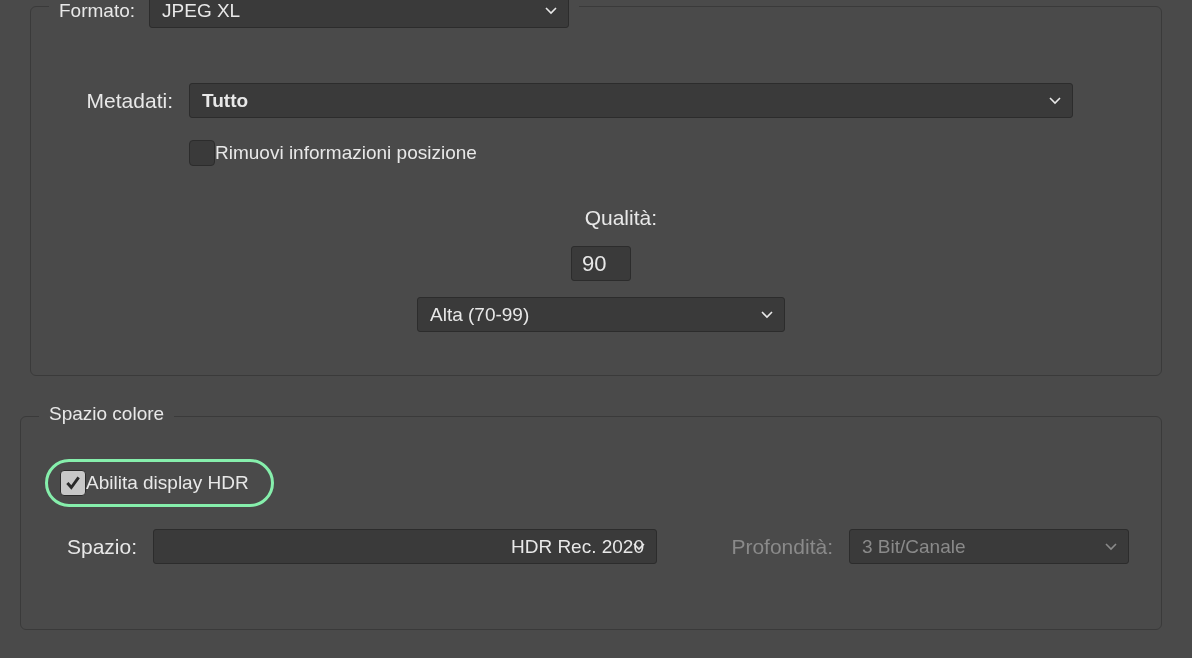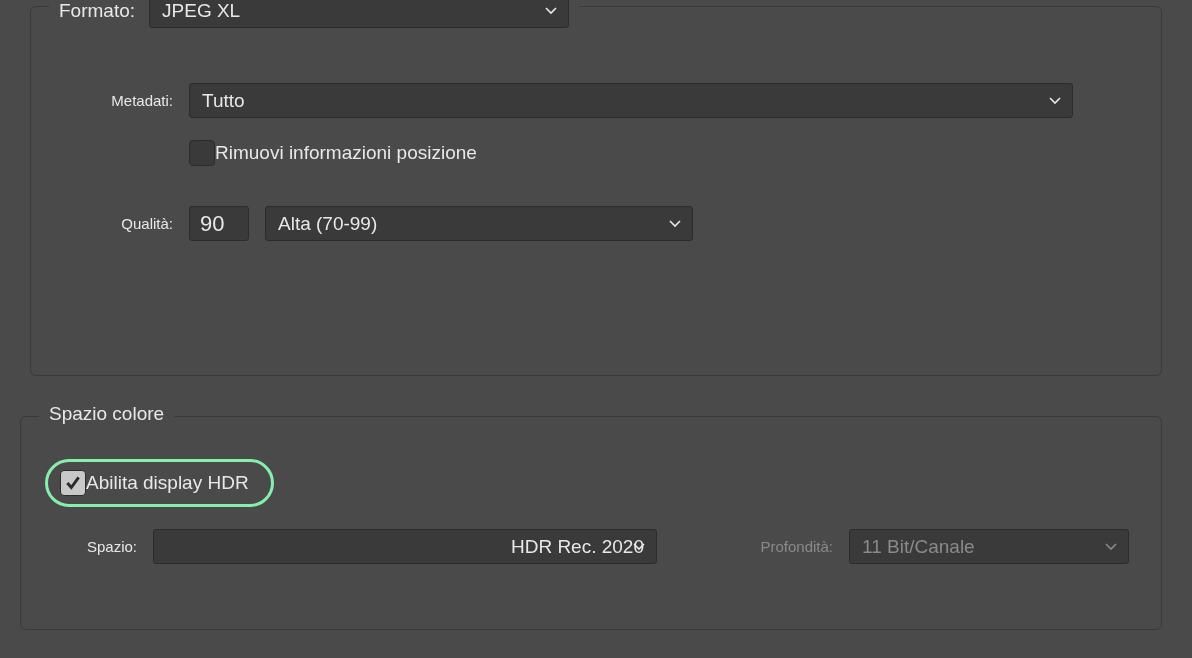--- a/index.html
+++ b/index.html
@@ -55,21 +55,21 @@
     }
     .dropdown.disabled .dropdown-chevron svg polyline { stroke: #8a8a8a; }
     .row {
       display: flex;
       align-items: center;
       gap: 16px;
     }
     .label {
       color: #e8e8e8;
       text-align: right;
-      font-size: 15px;
+      font-size: 21px;
     }
     .label.disabled { color: #8a8a8a; }
     .text-input {
       background: #3a3a3a;
       border: 1px solid #2c2c2c;
       border-radius: 3px;
       height: 35px;
       padding: 0 10px;
       color: #e8e8e8;
       font-size: 22px;
@@ -120,45 +120,45 @@
       <span class="dropdown-chevron">
         <svg class="chevron-svg" width="14" height="10" viewBox="0 0 14 10">
             <polyline points="2,2 7,7 12,2" fill="none" stroke="#e8e8e8" stroke-width="1.6"></polyline>
           </svg>
       </span>
     </div>
   </div>
 
   <div class="row" style="margin-top: 46px; margin-left: 10px;">
     <div class="label" style="width: 112px;">Metadati:</div>
-    <div class="dropdown" style="width: 884px;">
+    <div class="dropdown" style="width: 884px; font-weight: bold;">
       <span>Tutto</span>
       <span class="dropdown-chevron">
         <svg class="chevron-svg" width="14" height="10" viewBox="0 0 14 10">
             <polyline points="2,2 7,7 12,2" fill="none" stroke="#e8e8e8" stroke-width="1.6"></polyline>
           </svg>
       </span>
     </div>
   </div>
 
   <div class="row" style="margin-top: 22px; margin-left: 138px;">
     <div class="checkbox-row">
       <span class="checkbox">
         
       </span>
       <span>Rimuovi informazioni posizione</span>
     </div>
   </div>
 
-  <div class="row" style="margin-top: 40px; margin-left: 10px;">
+  <div class="row" style="margin-top: 40px; margin-left: 10px; flex-direction: column;">
     <div class="label" style="width: 112px;">Qualità:</div>
     <div class="text-input">
       <span>90</span>
     </div>
-    <div class="dropdown" style="width: 428px;">
+    <div class="dropdown" style="width: 368px;">
       <span>Alta (70-99)</span>
       <span class="dropdown-chevron">
         <svg class="chevron-svg" width="14" height="10" viewBox="0 0 14 10">
             <polyline points="2,2 7,7 12,2" fill="none" stroke="#e8e8e8" stroke-width="1.6"></polyline>
           </svg>
       </span>
     </div>
   </div>
 </div>
 
@@ -185,21 +185,21 @@
     <div class="dropdown" style="width: 504px; justify-content: flex-end;">
       <span>HDR Rec. 2020</span>
       <span class="dropdown-chevron">
         <svg class="chevron-svg" width="14" height="10" viewBox="0 0 14 10">
             <polyline points="2,2 7,7 12,2" fill="none" stroke="#e8e8e8" stroke-width="1.6"></polyline>
           </svg>
       </span>
     </div>
     <div class="label disabled" style="width: 140px; text-align: right; margin-left: 20px;">Profondità:</div>
     <div class="dropdown disabled" style="width: 280px;">
-      <span>11 Bit/Canale</span>
+      <span>3 Bit/Canale</span>
       <span class="dropdown-chevron">
         <svg class="chevron-svg" width="14" height="10" viewBox="0 0 14 10">
             <polyline points="2,2 7,7 12,2" fill="none" stroke="#8a8a8a" stroke-width="1.6"></polyline>
           </svg>
       </span>
     </div>
   </div>
 
 </div>
 

